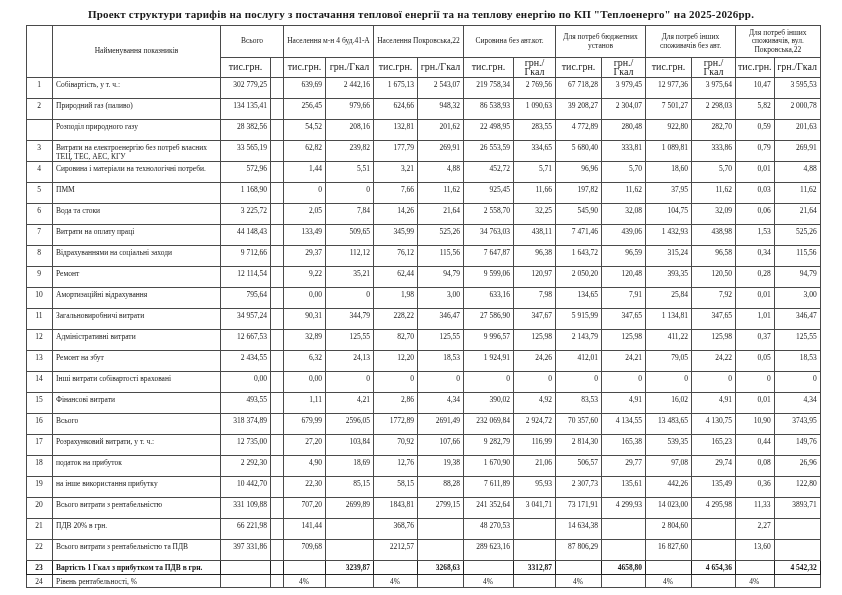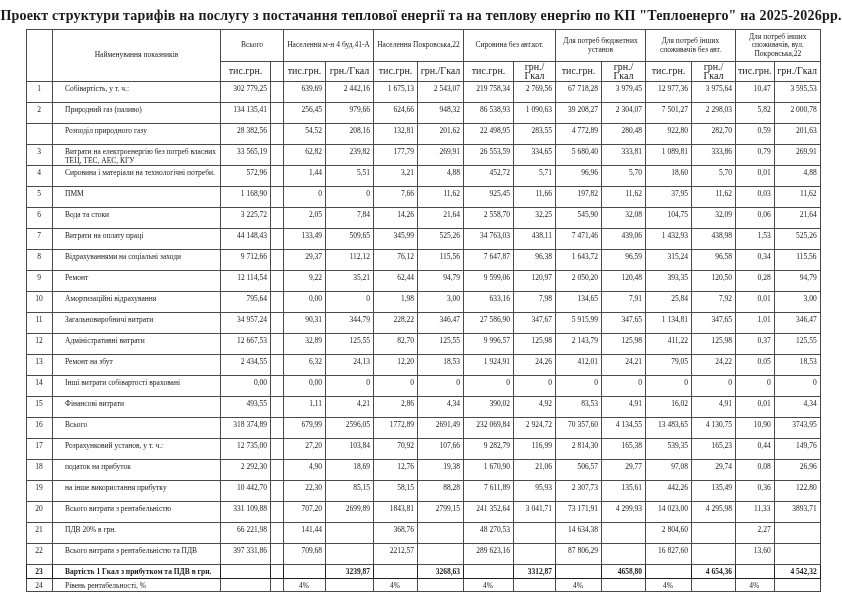--- a/index.html
+++ b/index.html
@@ -1,42 +1,42 @@
 <!DOCTYPE html>
 <html><head>
 <meta charset="utf-8">
 <style>
   html,body { margin:0; padding:0; }
   body {
     width:842px; height:595px; background:#ffffff; overflow:hidden;
     font-family:"Liberation Serif", serif; color:#1a1a1a;
   }
   .doc-title {
-    text-align:center; font-weight:bold; font-size:14px;
+    text-align:center; font-weight:bold; font-size:11px;
     padding-top:8px; letter-spacing:0.2px;
   }
   table.tariff {
     border-collapse:collapse; table-layout:fixed;
     margin:5px 0 0 26px;
   }
   th, td { border:1px solid #4a4a4a; font-weight:normal; overflow:hidden; }
   thead tr.hdrA { height:32px; }
   thead tr.hdrB { height:12px; }
   thead th {
     font-size:7.5px; line-height:8.5px; text-align:center;
     vertical-align:middle; padding:1px 2px;
   }
   thead tr.hdrB th { font-size:10px; }
   tbody td {
     font-size:7.5px; line-height:9px; vertical-align:top;
     padding:2px 3px 0 2px; white-space:normal;
   }
   tbody tr { height:21px; }
   td.c-num  { text-align:center; }
-  td.c-name { text-align:left; padding-left:12px; }
+  td.c-name { text-align:left; padding-left:3px; }
   td.c-val  { text-align:right; }
   tr.sub-right td.c-name { padding-right:6px; }
   tr.bold { height:14px; }
   tr.bold td { font-weight:bold; border-color:#1f1f1f; border-width:1.5px; }
   tr.pct { height:13px; }
   tr.pct td.c-val { text-align:center; }
 </style>
 </head>
 <body>
 
@@ -393,21 +393,21 @@
           <td class="c-val">2 924,72</td>
           <td class="c-val">70 357,60</td>
           <td class="c-val">4 134,55</td>
           <td class="c-val">13 483,65</td>
           <td class="c-val">4 130,75</td>
           <td class="c-val">10,90</td>
           <td class="c-val">3743,95</td>
         </tr>
         <tr>
           <td class="c-num">17</td>
-          <td class="c-name">Розрахунковий установ, у т. ч.:</td>
+          <td class="c-name">Розрахунковий витрати, у т. ч.:</td>
           <td class="c-val">12 735,00</td>
           <td class="c-val"></td>
           <td class="c-val">27,20</td>
           <td class="c-val">103,84</td>
           <td class="c-val">70,92</td>
           <td class="c-val">107,66</td>
           <td class="c-val">9 282,79</td>
           <td class="c-val">116,99</td>
           <td class="c-val">2 814,30</td>
           <td class="c-val">165,38</td>

